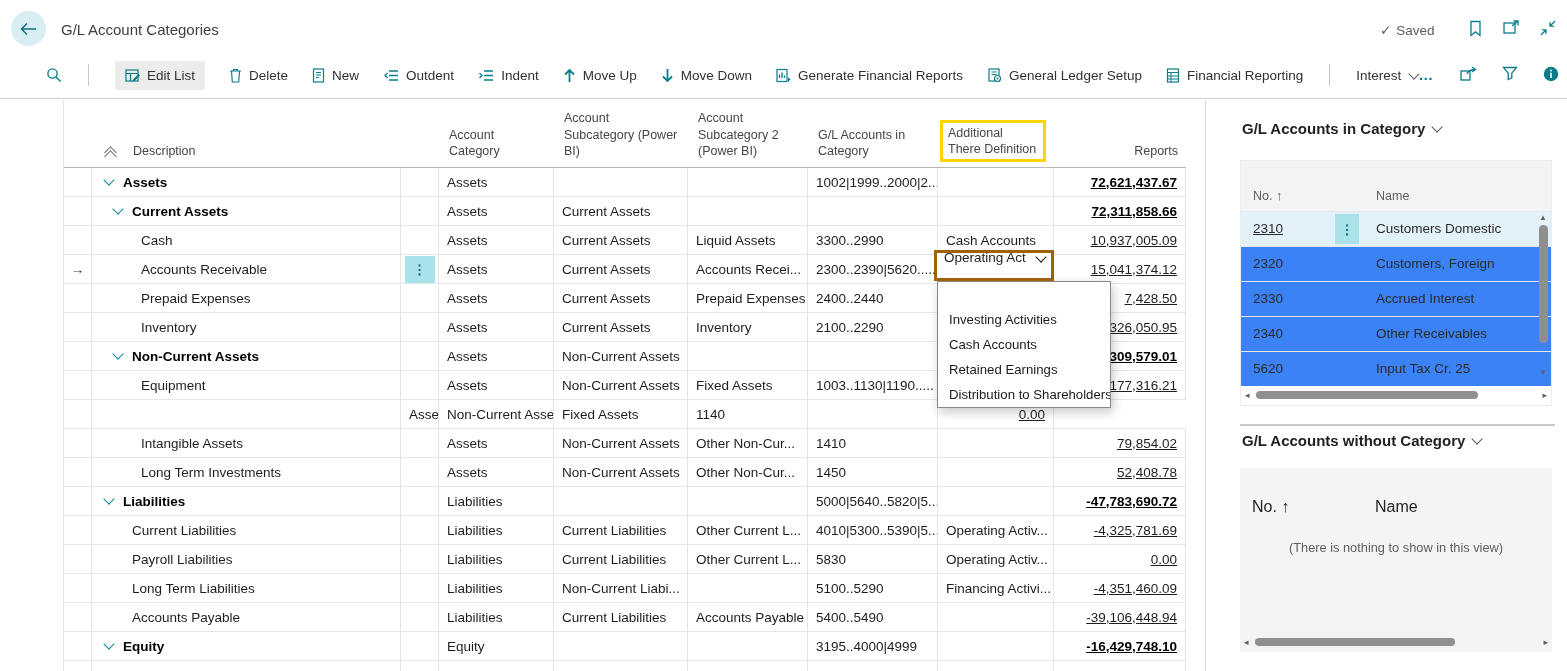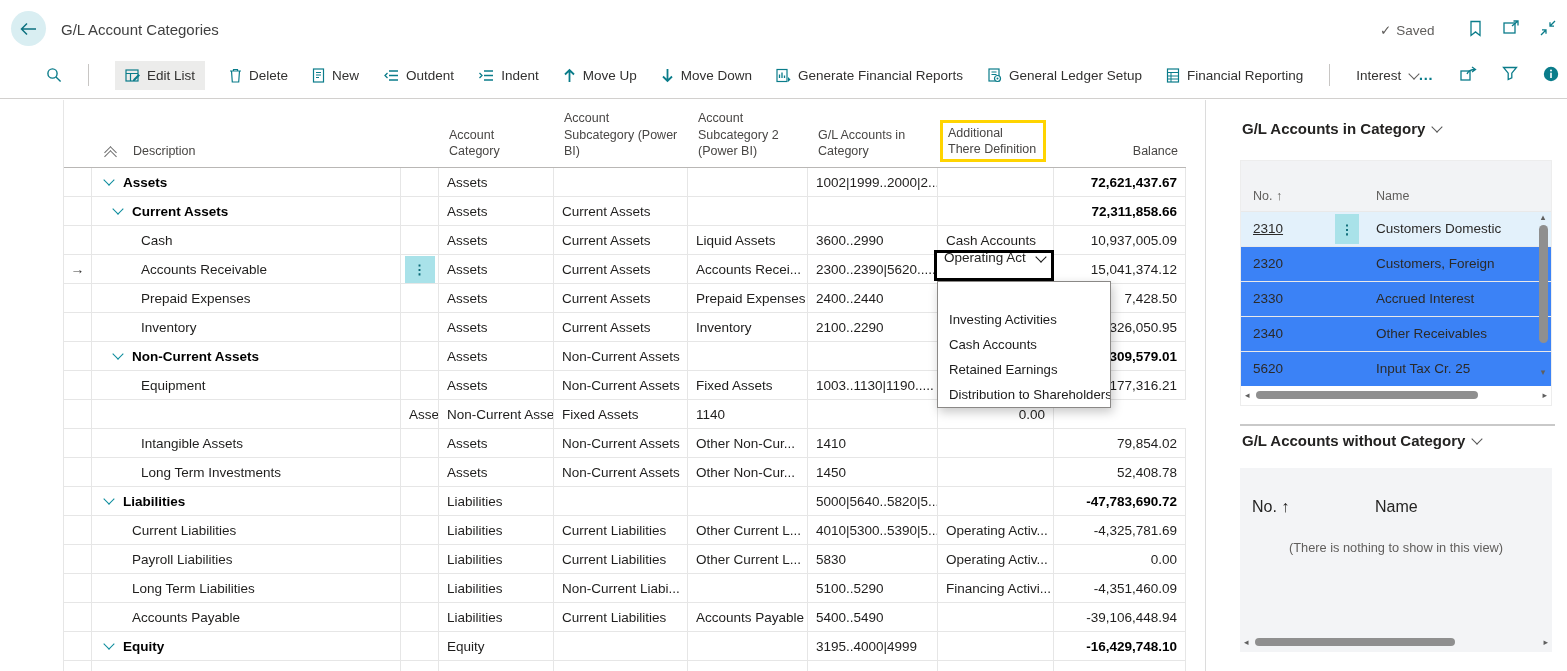--- a/index.html
+++ b/index.html
@@ -41,27 +41,27 @@
   .trow{height:28px;border-bottom:1px solid #e6e6e6;font-size:13.5px;color:#1f1e1d;background:#fff;cursor:default;}
   .trow .c{border-right:1px solid #e6e6e6;display:flex;align-items:center;padding:0 8px;white-space:nowrap;overflow:hidden;}
   .grid-area{border-left:1px solid #e6e6e6;}
   .c.sel{justify-content:center;padding:0;color:#3b3a39;}
   .c.desc{padding-right:4px;}
   .c.desc.lvl0{padding-left:13px;}
   .c.desc.lvl1{padding-left:22px;}
   .c.desc.lvl2{padding-left:31px;}
   .chev{flex:none;width:7px;height:7px;border-right:1.6px solid #0a8b9c;border-bottom:1.6px solid #0a8b9c;transform:rotate(45deg);margin:-4px 10px 0 0;}
   .b{font-weight:700;color:#000;}
-  .c.bal{justify-content:flex-end;}
+  .c.bal{justify-content:flex-end;text-decoration:underline;}
   .c.act{padding:0;justify-content:center;}
   .dots{width:30px;height:27px;background:#a9e2e9;color:#0b6a77;font-weight:700;display:flex;align-items:center;justify-content:center;font-size:13px;cursor:pointer;}
   .rarrow{font-size:14px;}
   
   .dd-cell{position:absolute;left:934px;top:250px;width:120px;height:31px;box-sizing:border-box;background:#fff;
-    border:3px solid #000000;display:flex;align-items:center;justify-content:space-between;padding:0 6px 16px 7px;font-size:13.5px;z-index:30;cursor:pointer;}
+    border:3px solid #a16207;display:flex;align-items:center;justify-content:space-between;padding:0 6px 16px 7px;font-size:13.5px;z-index:30;cursor:pointer;}
   .dd-cell .chev-s{border-color:#1b1b1b;}
   .dd-list{position:absolute;left:937px;top:281px;width:174px;box-sizing:border-box;background:#fff;border:1px solid #8a8886;
     box-shadow:2px 4px 10px rgba(0,0,0,.22);z-index:29;font-size:13.2px;color:#1b1b1b;}
   .dd-item{height:25px;line-height:25px;padding:0 11px;white-space:nowrap;overflow:hidden;cursor:pointer;}
   .dd-item.sel{background:#2564cf;color:#fff;font-weight:600;}
   
   .vdiv{position:absolute;left:1205px;top:100px;bottom:0;width:1px;background:#dcdcdc;}
   .fb-pane{position:absolute;left:1206px;top:100px;width:361px;height:571px;background:#fff;}
   .fb-title{position:absolute;left:36px;font-size:15px;font-weight:700;color:#242322;display:flex;align-items:center;gap:6px;cursor:pointer;}
   .fb-title .chev-s{border-color:#555;margin-top:-4px;}
@@ -237,21 +237,21 @@
       <span>Description</span>
     </div>
     <div class="hc"></div>
     <div class="hc">Account Category</div>
     <div class="hc">Account Subcategory (Power BI)</div>
     <div class="hc">Account Subcategory 2 (Power BI)</div>
     <div class="hc">G/L Accounts in Category</div>
     <div class="hc">
       <span class="hl-box">Additional There Definition</span>
     </div>
-    <div class="hc hc-bal">Balance</div>
+    <div class="hc hc-bal">Reports</div>
   </div>
   <div class="gbody">
   <div class="grow trow">
     <div class="c sel">
           <span class="rarrow" style="visibility: hidden;">→</span>
         </div>
     <div class="c desc lvl0">
       <span class="chev"></span>
       <span class="b">Assets</span>
     </div>
@@ -292,21 +292,21 @@
     <div class="c desc lvl2">
       <span class="chev" style="visibility: hidden;"></span>
       <span>Cash</span>
     </div>
     <div class="c act">
           <span class="dots" style="visibility: hidden;">⋮</span>
         </div>
     <div class="c">Assets</div>
     <div class="c">Current Assets</div>
     <div class="c">Liquid Assets</div>
-    <div class="c">3600..2990</div>
+    <div class="c">3300..2990</div>
     <div class="c">Cash Accounts</div>
     <div class="c bal">10,937,005.09</div>
   </div>
 
   <div class="grow trow">
     <div class="c sel">
           <span class="rarrow">→</span>
         </div>
     <div class="c desc lvl2">
       <span class="chev" style="visibility: hidden;"></span>

